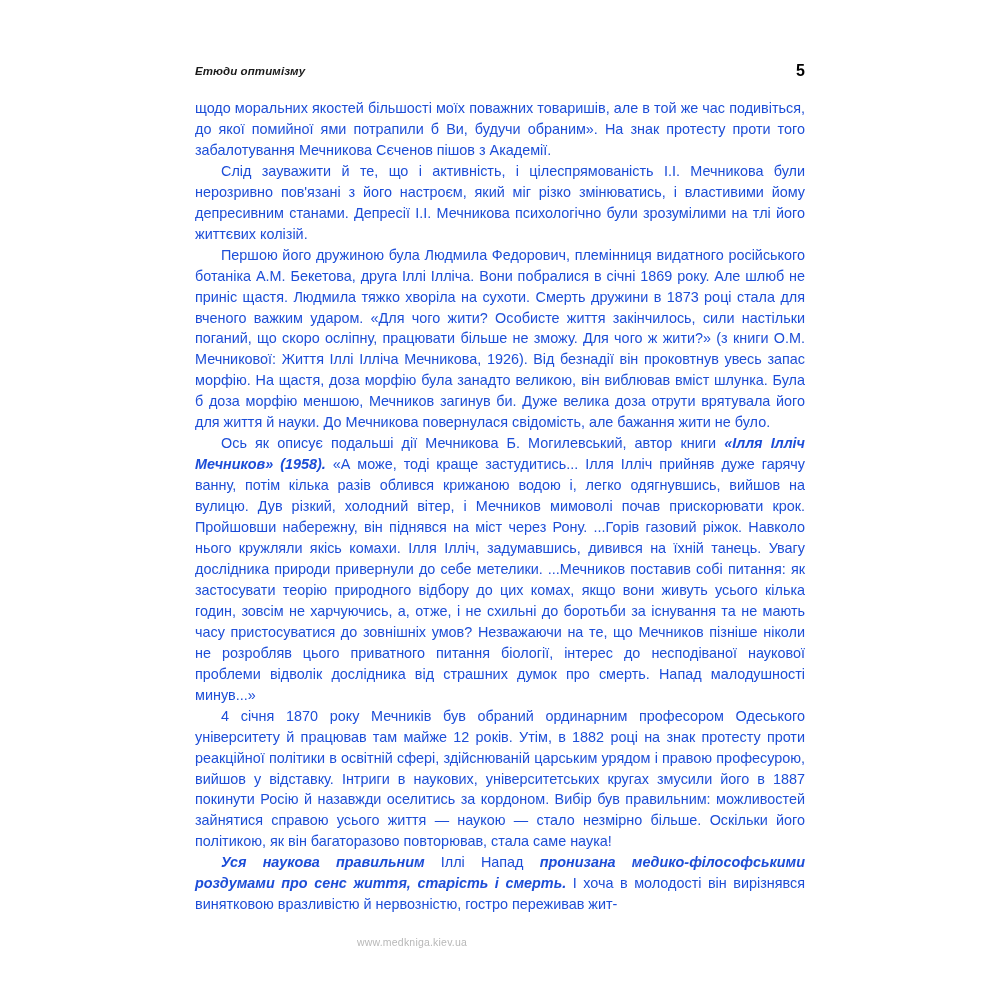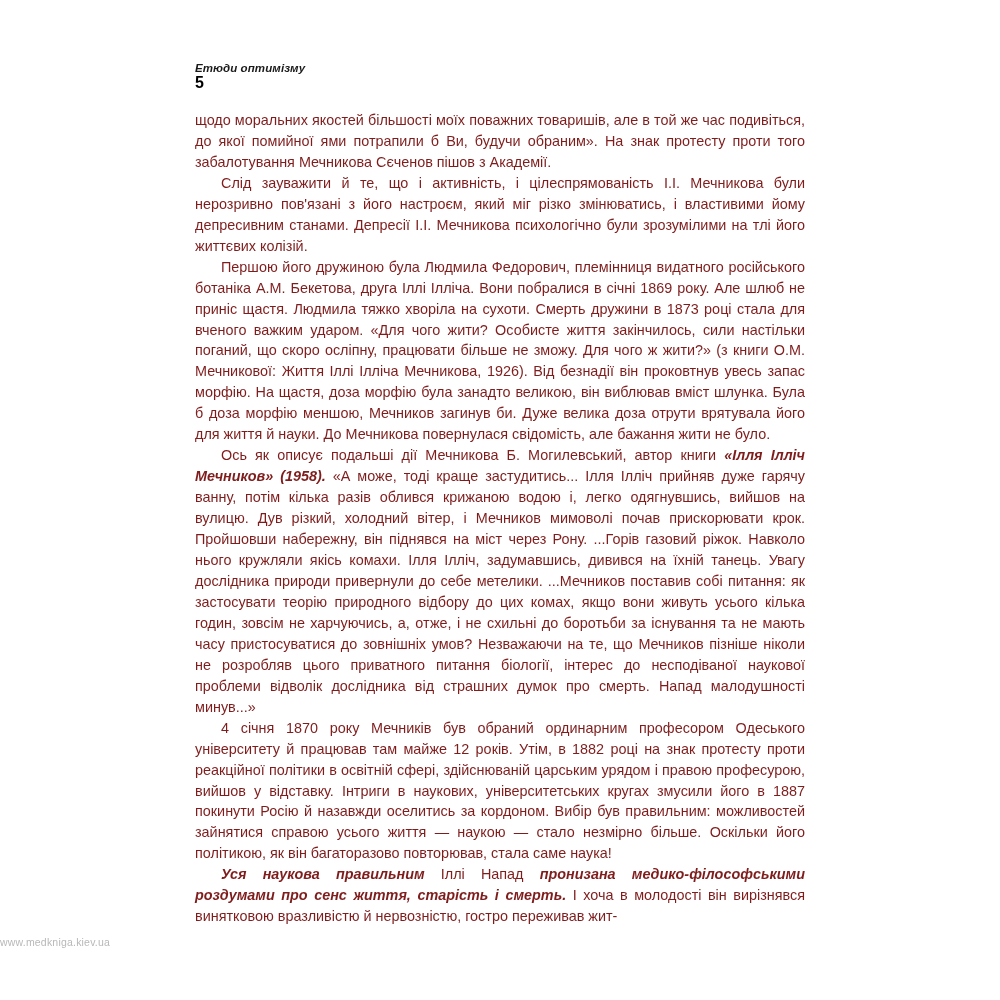--- a/index.html
+++ b/index.html
@@ -21,43 +21,42 @@
     box-sizing: border-box;
   }
   .content-area {
     position: absolute;
     left: 195px;
     top: 62px;
     width: 610px;
   }
   .header-row {
     display: flex;
-    align-items: flex-start;
+    align-items: center;
     justify-content: space-between;
     border-bottom: none;
     padding-bottom: 2px;
-    flex-direction: column;
   }
   .running-head {
     font-style: italic;
     font-weight: bold;
     font-size: 11.5px;
     color: #1a1a1a;
     letter-spacing: 0.1px;
   }
   .page-number {
     font-weight: bold;
     font-size: 16px;
     color: #000000;
   }
   .body-text {
     margin-top: 16px;
     font-size: 14.4px;
     line-height: 1.455;
-    color: #7f1d1d;
+    color: #1d4ed8;
     text-align: justify;
     text-justify: inter-word;
     hyphens: manual;
   }
   .body-text p {
     margin: 0;
     text-indent: 26px;
   }
   .body-text p.no-indent {
     text-indent: 0;
@@ -67,21 +66,21 @@
   }
   .bold-italic {
     font-weight: bold;
     font-style: italic;
   }
   .footer {
     position: absolute;
     left: 0;
     top: 936px;
     width: 824px;
-    text-align: left;
+    text-align: center;
     font-size: 10.5px;
     color: #b8b8b8;
     letter-spacing: 0.2px;
   }
 </style>
 </head>
 <body>
 
 <div class="page">
 

